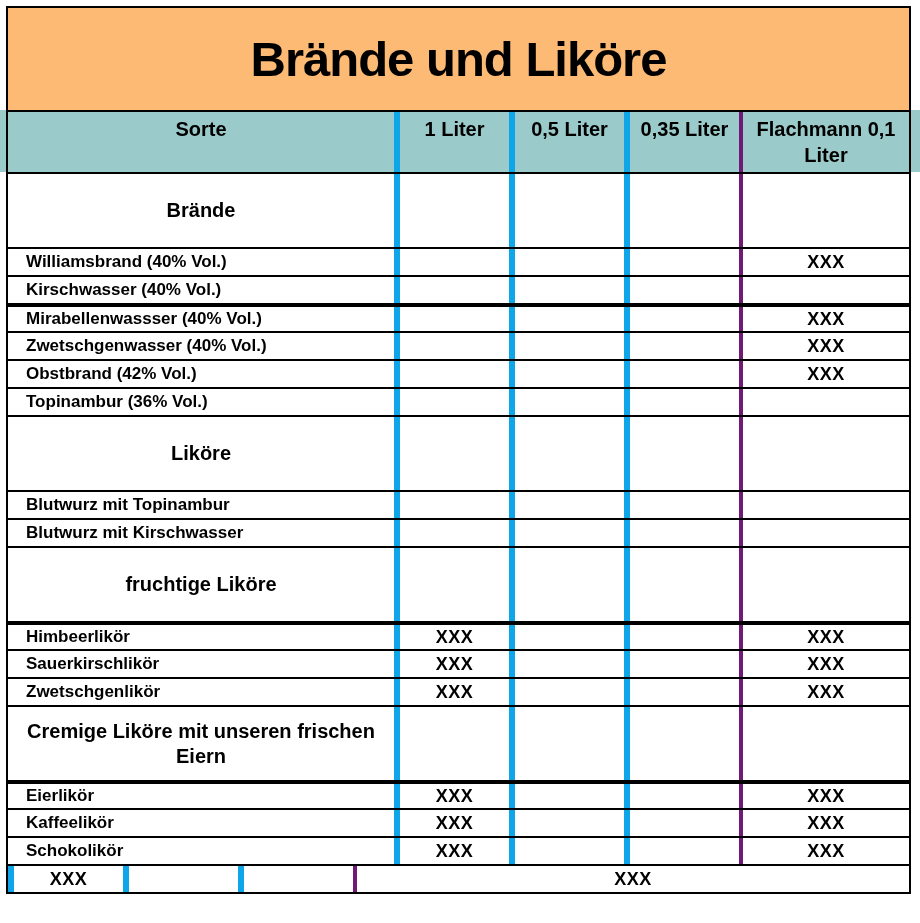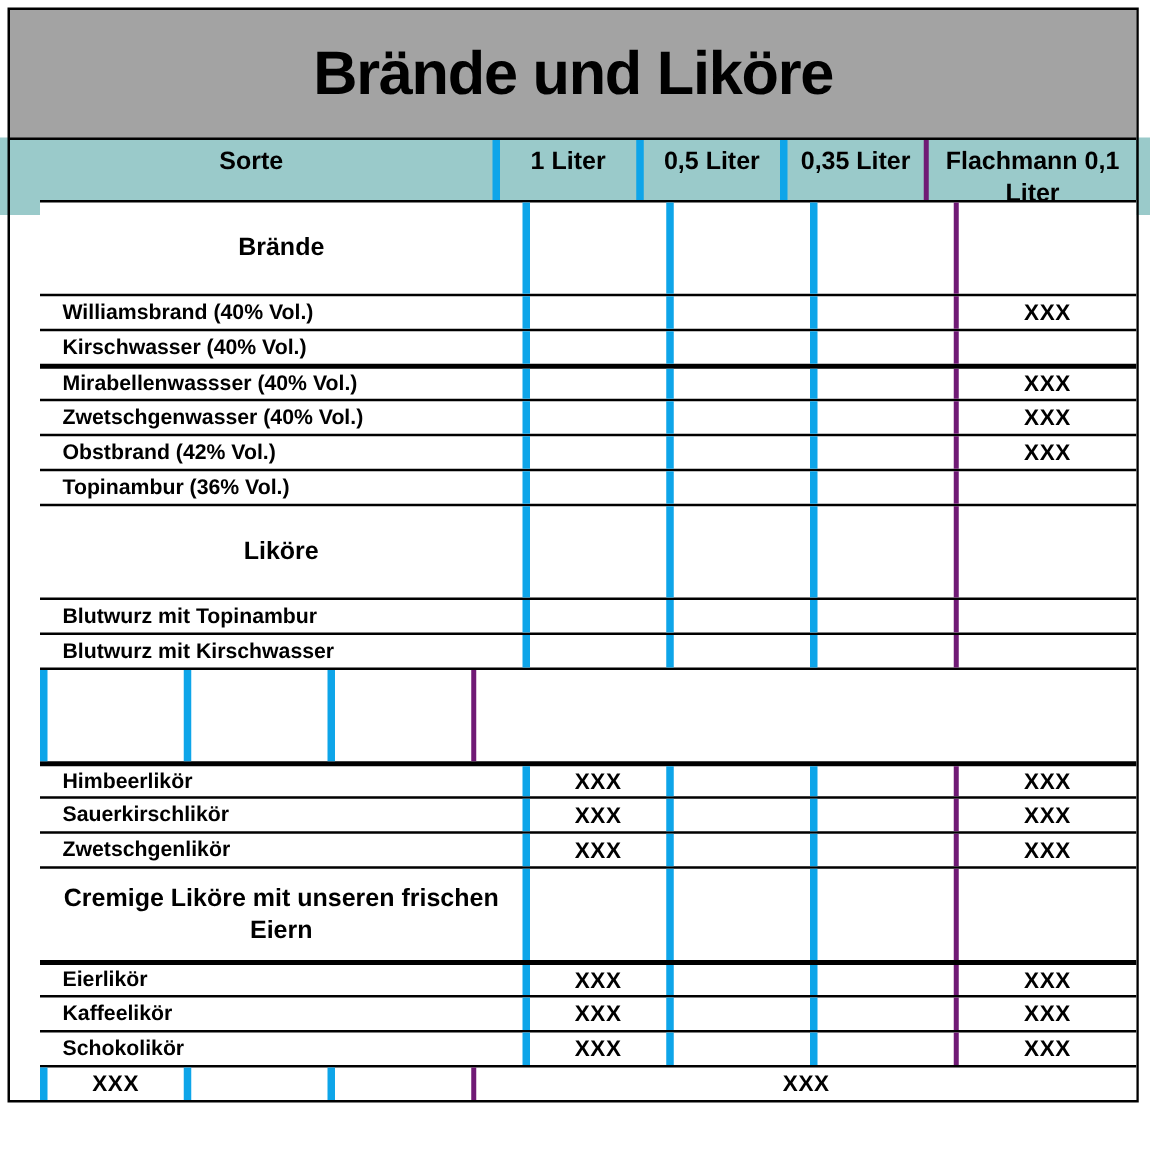--- a/index.html
+++ b/index.html
@@ -13,41 +13,41 @@
 
   
   .teal-band { position: absolute; left: 0; top: 110px; width: 920px; height: 62px; background: #9acaca; }
 
   .pricetable {
     position: absolute; left: 6px; top: 6px; width: 905px;
     border: 2px solid #000;
   }
 
   .title-row {
-    height: 104px; background: #a3a3a3;
+    height: 104px; background: #fdba74;
     border-bottom: 2px solid #000;
     display: flex; align-items: center; justify-content: center;
   }
   .title-row h1 {
     font-size: 49px; font-weight: bold; letter-spacing: -1px;
     white-space: nowrap;
   }
 
-  .header-row { display: flex; height: 48px; background: transparent; }
+  .header-row { display: flex; height: 60px; background: transparent; }
   .header-row .cell {
     display: flex; align-items: flex-start; justify-content: center;
     padding-top: 4px; text-align: center;
     font-size: 20px; font-weight: bold; line-height: 1.3;
   }
 
   .cell.sorte { width: 386px; }
   .cell.vol   { width: 115px; border-left: 6px solid #0ea5e9; }
   .cell.flach { flex: 1;      border-left: 4px solid #701a75; }
 
-  .body .row { display: flex; border-top: 2px solid #000; background: #fff; margin-left: 24px; }
+  .body .row { display: flex; border-top: 2px solid #000; background: #fff; }
   .body .row.item    { height: 28px; }
   .body .row.section { height: 75px; }
   
   .body .row:nth-child(4),
   .body .row:nth-child(12),
   .body .row:nth-child(16) { border-top-width: 4px; }
 
   .row.item .cell.sorte {
     display: flex; align-items: center;
     padding-left: 18px;
@@ -155,20 +155,21 @@
           <div class="cell flach"></div>
         </div>
         <div class="row item">
           <div class="cell sorte">Blutwurz mit Kirschwasser</div>
           <div class="cell vol"></div>
           <div class="cell vol"></div>
           <div class="cell vol"></div>
           <div class="cell flach"></div>
         </div>
         <div class="row section">
+          <div class="cell sorte">fruchtige Liköre</div>
           <div class="cell vol"></div>
           <div class="cell vol"></div>
           <div class="cell vol"></div>
           <div class="cell flach"></div>
         </div>
         <div class="row item">
           <div class="cell sorte">Himbeerlikör</div>
           <div class="cell vol">XXX</div>
           <div class="cell vol"></div>
           <div class="cell vol"></div>

